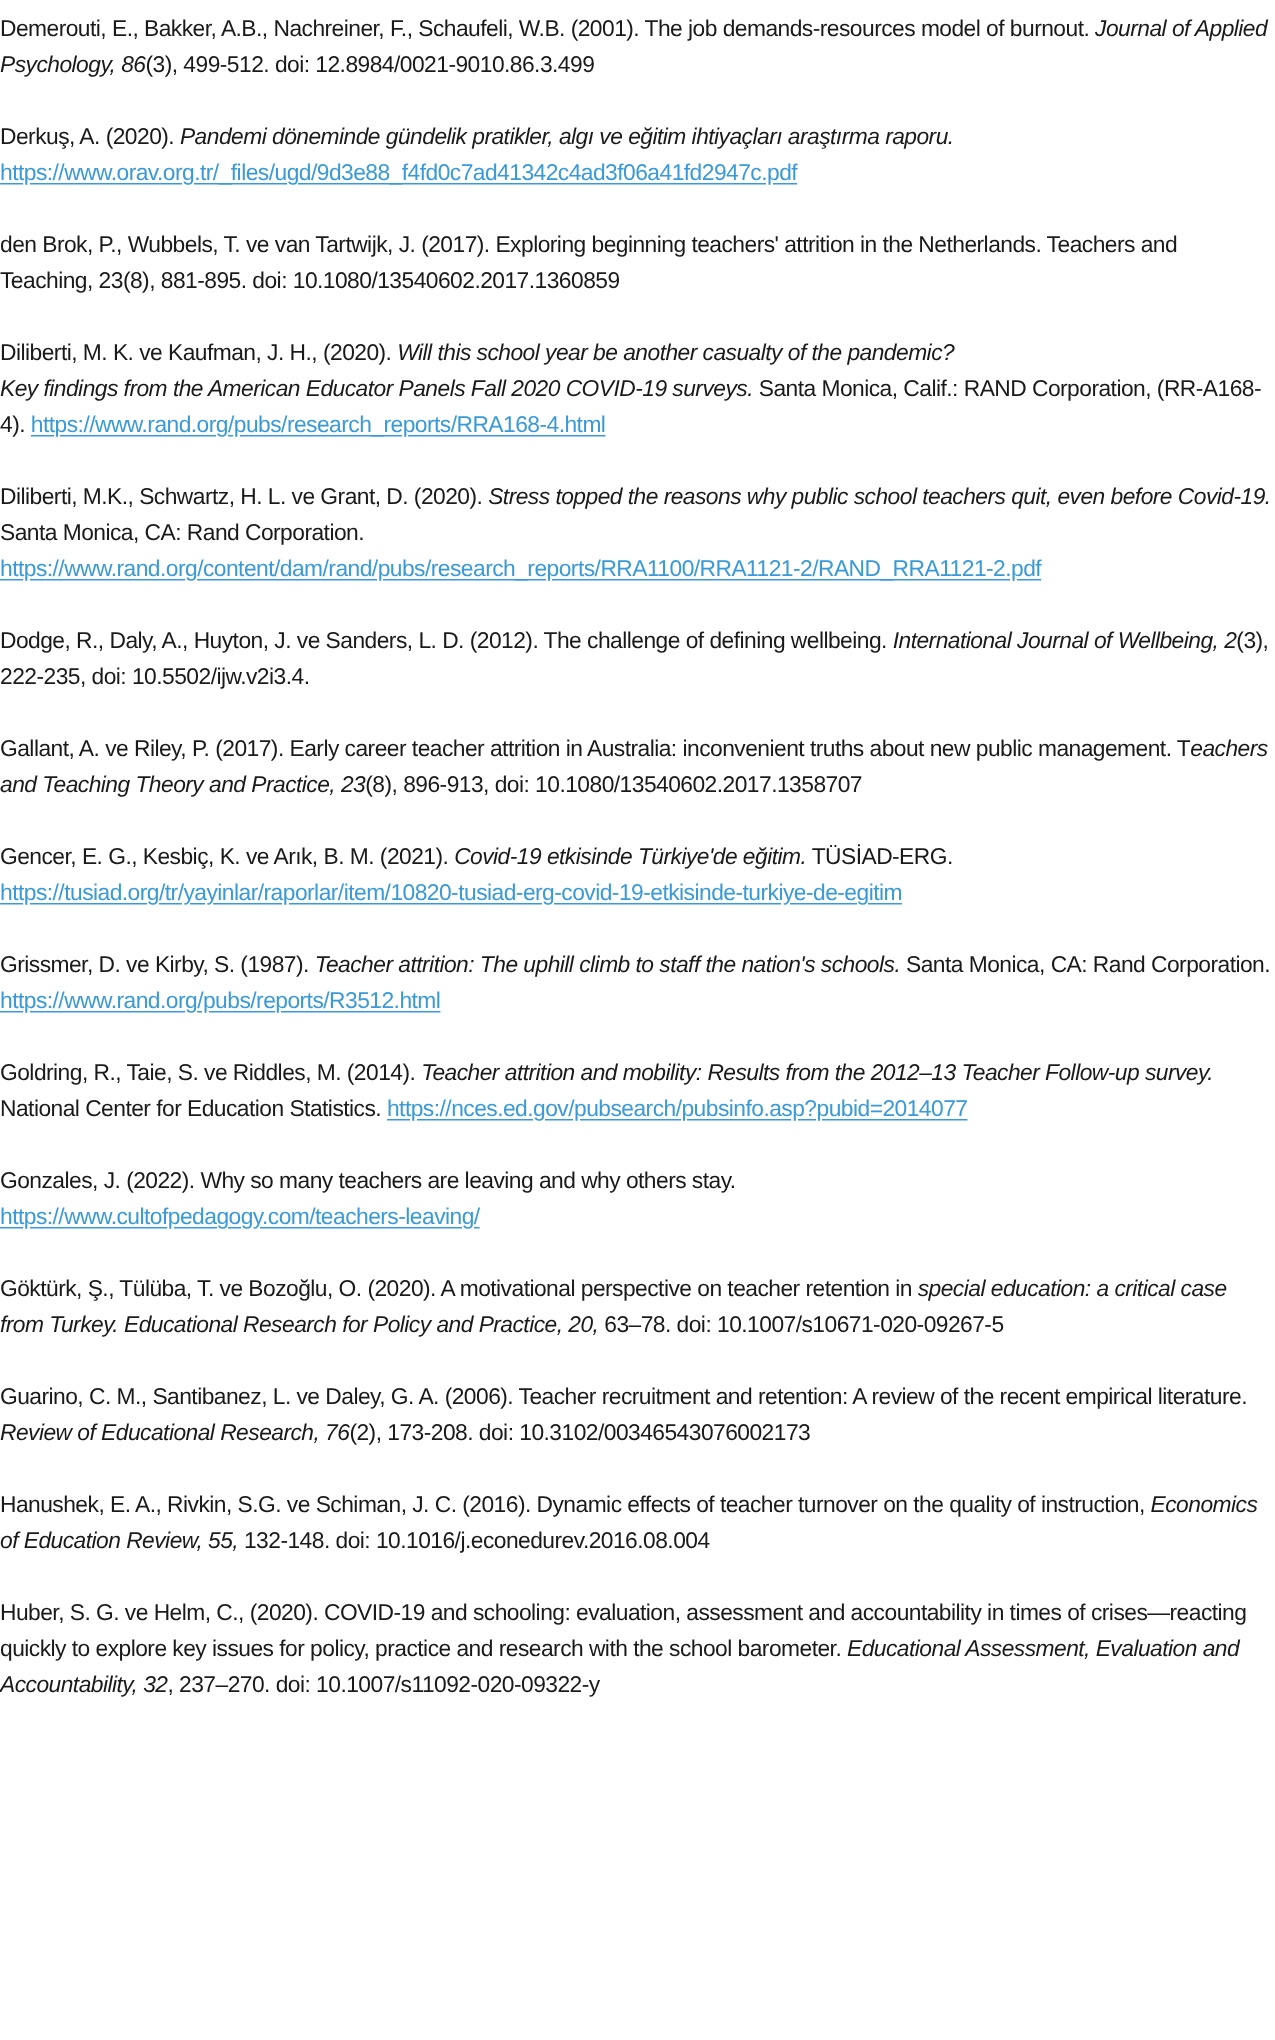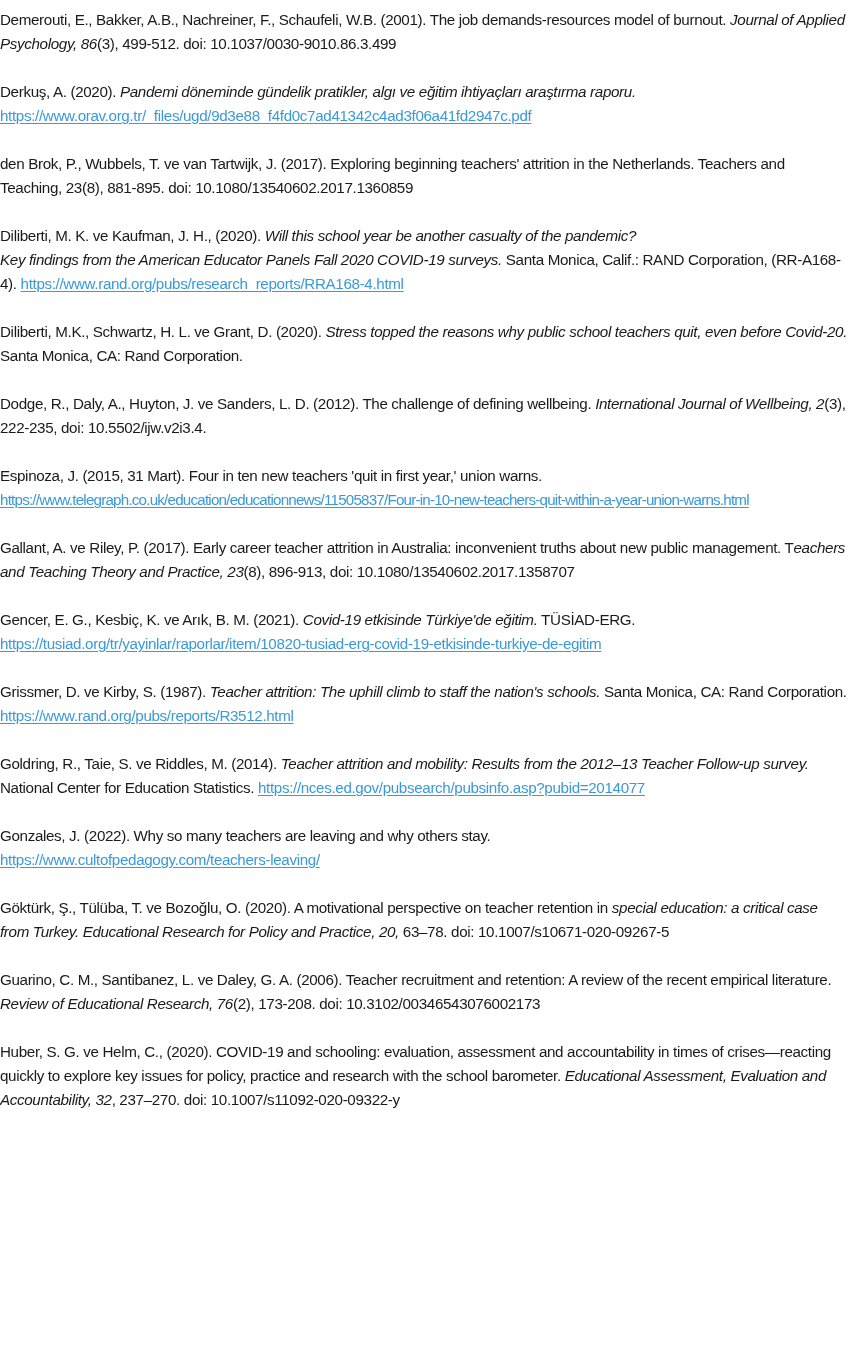--- a/index.html
+++ b/index.html
@@ -28,46 +28,46 @@
     text-underline-offset: 2px;
     text-align: right;
   }
   .nowrap { white-space: nowrap; }
 </style>
 </head>
 <body>
 
 <div class="refs">
 
-  <p class="ref"><span>Demerouti, E., Bakker, A.B., Nachreiner, F., Schaufeli, W.B. (2001). The job demands-resources model of burnout. </span><i>Journal of Applied Psychology, 86</i><span>(3), 499-512. doi: 10.1037/0030-9010.86.3.499</span></p>
+  <p class="ref"><span>Demerouti, E., Bakker, A.B., Nachreiner, F., Schaufeli, W.B. (2001). The job demands-resources model of burnout. </span><i>Journal of Applied Psychology, 86</i><span>(3), 499-512. doi: 12.8984/0021-9010.86.3.499</span></p>
 
   <p class="ref"><span>Derkuş, A. (2020). </span><i>Pandemi döneminde gündelik pratikler, algı ve eğitim ihtiyaçları araştırma raporu.</i><br><a>https://www.orav.org.tr/_files/ugd/9d3e88_f4fd0c7ad41342c4ad3f06a41fd2947c.pdf</a></p>
 
   <p class="ref"><span>den Brok, P., Wubbels, T. ve van Tartwijk, J. (2017). Exploring beginning teachers' attrition in the Netherlands. Teachers and Teaching, 23(8), 881-895. doi: 10.1080/13540602.2017.1360859</span></p>
 
   <p class="ref"><span>Diliberti, M. K. ve Kaufman, J. H., (2020). </span><i>Will this school year be another casualty of the pandemic?</i><br><i>Key findings from the American Educator Panels Fall 2020 COVID-19 surveys.</i><span> Santa Monica, Calif.: RAND Corporation, (RR-A168-4). </span><a>https://www.rand.org/pubs/research_reports/RRA168-4.html</a></p>
 
-  <p class="ref"><span>Diliberti, M.K., Schwartz, H. L. ve Grant, D. (2020). </span><i>Stress topped the reasons why public school teachers quit, even before Covid-20.</i><span> Santa Monica, CA: Rand Corporation.</span><br></p>
+  <p class="ref"><span>Diliberti, M.K., Schwartz, H. L. ve Grant, D. (2020). </span><i>Stress topped the reasons why public school teachers quit, even before Covid-19.</i><span> Santa Monica, CA: Rand Corporation.</span><br><a>https://www.rand.org/content/dam/rand/pubs/research_reports/RRA1100/RRA1121-2/RAND_RRA1121-2.pdf</a></p>
 
   <p class="ref"><span>Dodge, R., Daly, A., Huyton, J. ve Sanders, L. D. (2012). The challenge of defining wellbeing. </span><i>International Journal of Wellbeing, 2</i><span>(3), 222-235,  doi: 10.5502/ijw.v2i3.4.</span></p>
 
-  <p class="ref"><span>Espinoza, J. (2015, 31 Mart). Four in ten new teachers 'quit in first year,' union warns.</span><br><a class="nowrap" style="letter-spacing:-0.8px;">https://www.telegraph.co.uk/education/educationnews/11505837/Four-in-10-new-teachers-quit-within-a-year-union-warns.html</a></p>
 
 
   <p class="ref"><span>Gallant, A. ve Riley, P. (2017). Early career teacher attrition in Australia: inconvenient truths about new public management. T</span><i>eachers and Teaching Theory and Practice, 23</i><span>(8), 896-913, doi: 10.1080/13540602.2017.1358707</span></p>
 
   <p class="ref"><span>Gencer, E. G., Kesbiç, K. ve Arık, B. M. (2021).  </span><i>Covid-19 etkisinde Türkiye'de eğitim.</i><span> TÜSİAD-ERG.</span><br><a>https://tusiad.org/tr/yayinlar/raporlar/item/10820-tusiad-erg-covid-19-etkisinde-turkiye-de-egitim</a></p>
 
   <p class="ref"><span>Grissmer, D. ve Kirby, S. (1987). </span><i>Teacher attrition: The uphill climb to staff the nation's schools.</i><span> Santa Monica, CA: Rand Corporation. </span><a>https://www.rand.org/pubs/reports/R3512.html</a></p>
 
   <p class="ref"><span>Goldring, R., Taie, S. ve Riddles, M. (2014). </span><i>Teacher attrition and mobility: Results from the 2012–13 Teacher Follow-up survey.</i><span> National Center for Education Statistics. </span><a>https://nces.ed.gov/pubsearch/pubsinfo.asp?pubid=2014077</a></p>
 
   <p class="ref"><span>Gonzales, J. (2022). Why so many teachers are leaving and why others stay.</span><br><a>https://www.cultofpedagogy.com/teachers-leaving/</a></p>
 
   <p class="ref"><span>Göktürk, Ş., Tülüba, T. ve Bozoğlu, O. (2020). A motivational perspective on teacher retention in </span><i>special education: a critical case from Turkey. Educational Research for Policy and Practice, 20,</i><span> 63–78. doi: 10.1007/s10671-020-09267-5</span></p>
 
   <p class="ref"><span>Guarino, C. M., Santibanez, L. ve Daley, G. A. (2006). Teacher recruitment and retention: A review of the recent empirical literature. </span><i>Review of Educational Research, 76</i><span>(2), 173-208. doi: 10.3102/00346543076002173</span></p>
 
+  <p class="ref"><span>Hanushek, E. A., Rivkin, S.G. ve Schiman, J. C. (2016). Dynamic effects of teacher turnover on the quality of instruction, </span><i>Economics of Education Review, 55,</i><span> 132-148. doi: 10.1016/j.econedurev.2016.08.004</span></p>
 
 
   <p class="ref"><span>Huber, S. G. ve Helm, C., (2020).  COVID-19 and schooling: evaluation, assessment and accountability in times of crises—reacting quickly to explore key issues for policy, practice and research with the school barometer. </span><i>Educational Assessment, Evaluation and Accountability, 32</i><span>, 237–270. doi: 10.1007/s11092-020-09322-y</span></p>
 
 </div>
 
 </body></html>

